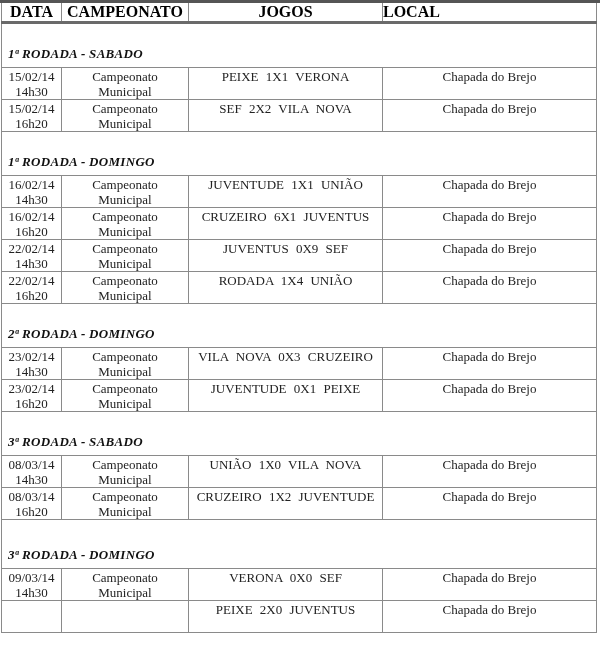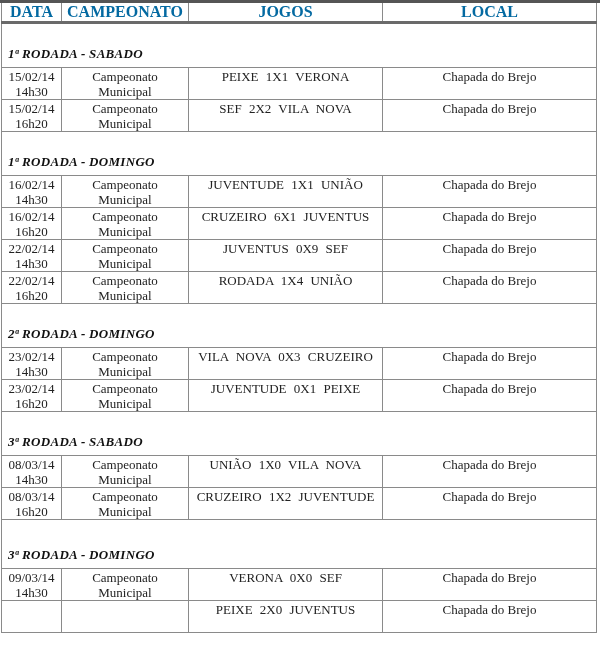--- a/index.html
+++ b/index.html
@@ -1,21 +1,21 @@
 <!DOCTYPE html>
 <html><head>
 <meta charset="utf-8">
 <style>
   html, body { margin: 0; padding: 0; background: #ffffff; }
   body { width: 600px; height: 652px; overflow: hidden; position: relative; font-family: "Liberation Serif", serif; color: #1a1a1a; }
   .topbar { position: absolute; left: 0; top: 0; width: 600px; height: 3px; background: #555; }
   table.sched { position: absolute; left: 1px; top: 3px; width: 595px; border-collapse: collapse; table-layout: fixed; }
   table.sched td, table.sched th { border: 1px solid #8a8a8a; padding: 0; vertical-align: top; }
-  table.sched thead th { height: 18px; font-weight: bold; font-size: 16px; line-height: 18px; text-align: center; border-bottom: 3px solid #6a6a6a; border-top: none; color: #0369a1; }
-  table.sched thead th.local { text-align: center; }
+  table.sched thead th { height: 18px; font-weight: bold; font-size: 16px; line-height: 18px; text-align: center; border-bottom: 3px solid #6a6a6a; border-top: none; color: #000000; }
+  table.sched thead th.local { text-align: left; }
   col.c-data { width: 60px; }
   col.c-camp { width: 127px; }
   col.c-jogos { width: 194px; }
   col.c-local { width: 214px; }
   tr.section td { height: 38px; vertical-align: bottom; padding: 0 0 5px 6px; font-style: italic; font-weight: bold; font-size: 13px; letter-spacing: 0.3px; color: #111; margin-left: 36px; }
   tr.section.tall td { height: 43px; }
   tr.game td { height: 30px; font-size: 13px; line-height: 15px; text-align: center; padding-top: 1px; color: #222; }
   tr.game td.jogo { word-spacing: 4px; }
   .line { display: block; }
 </style>

